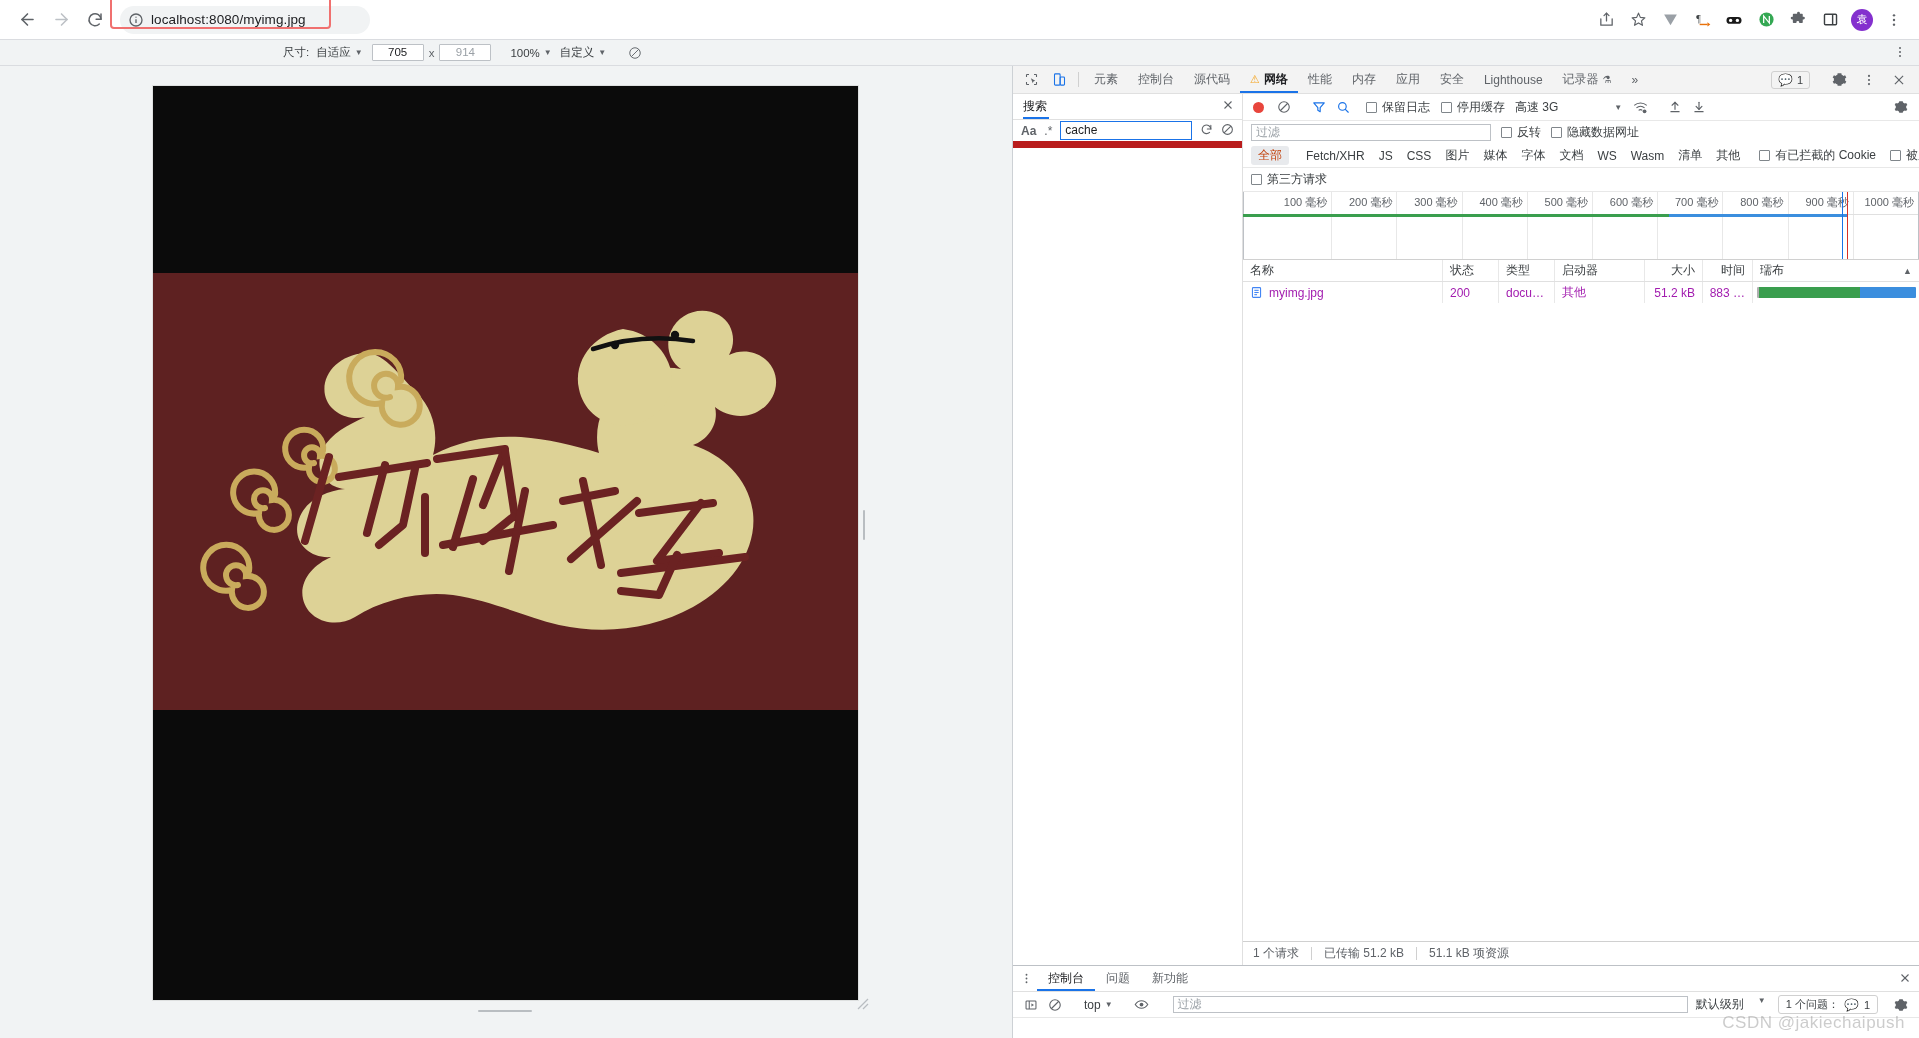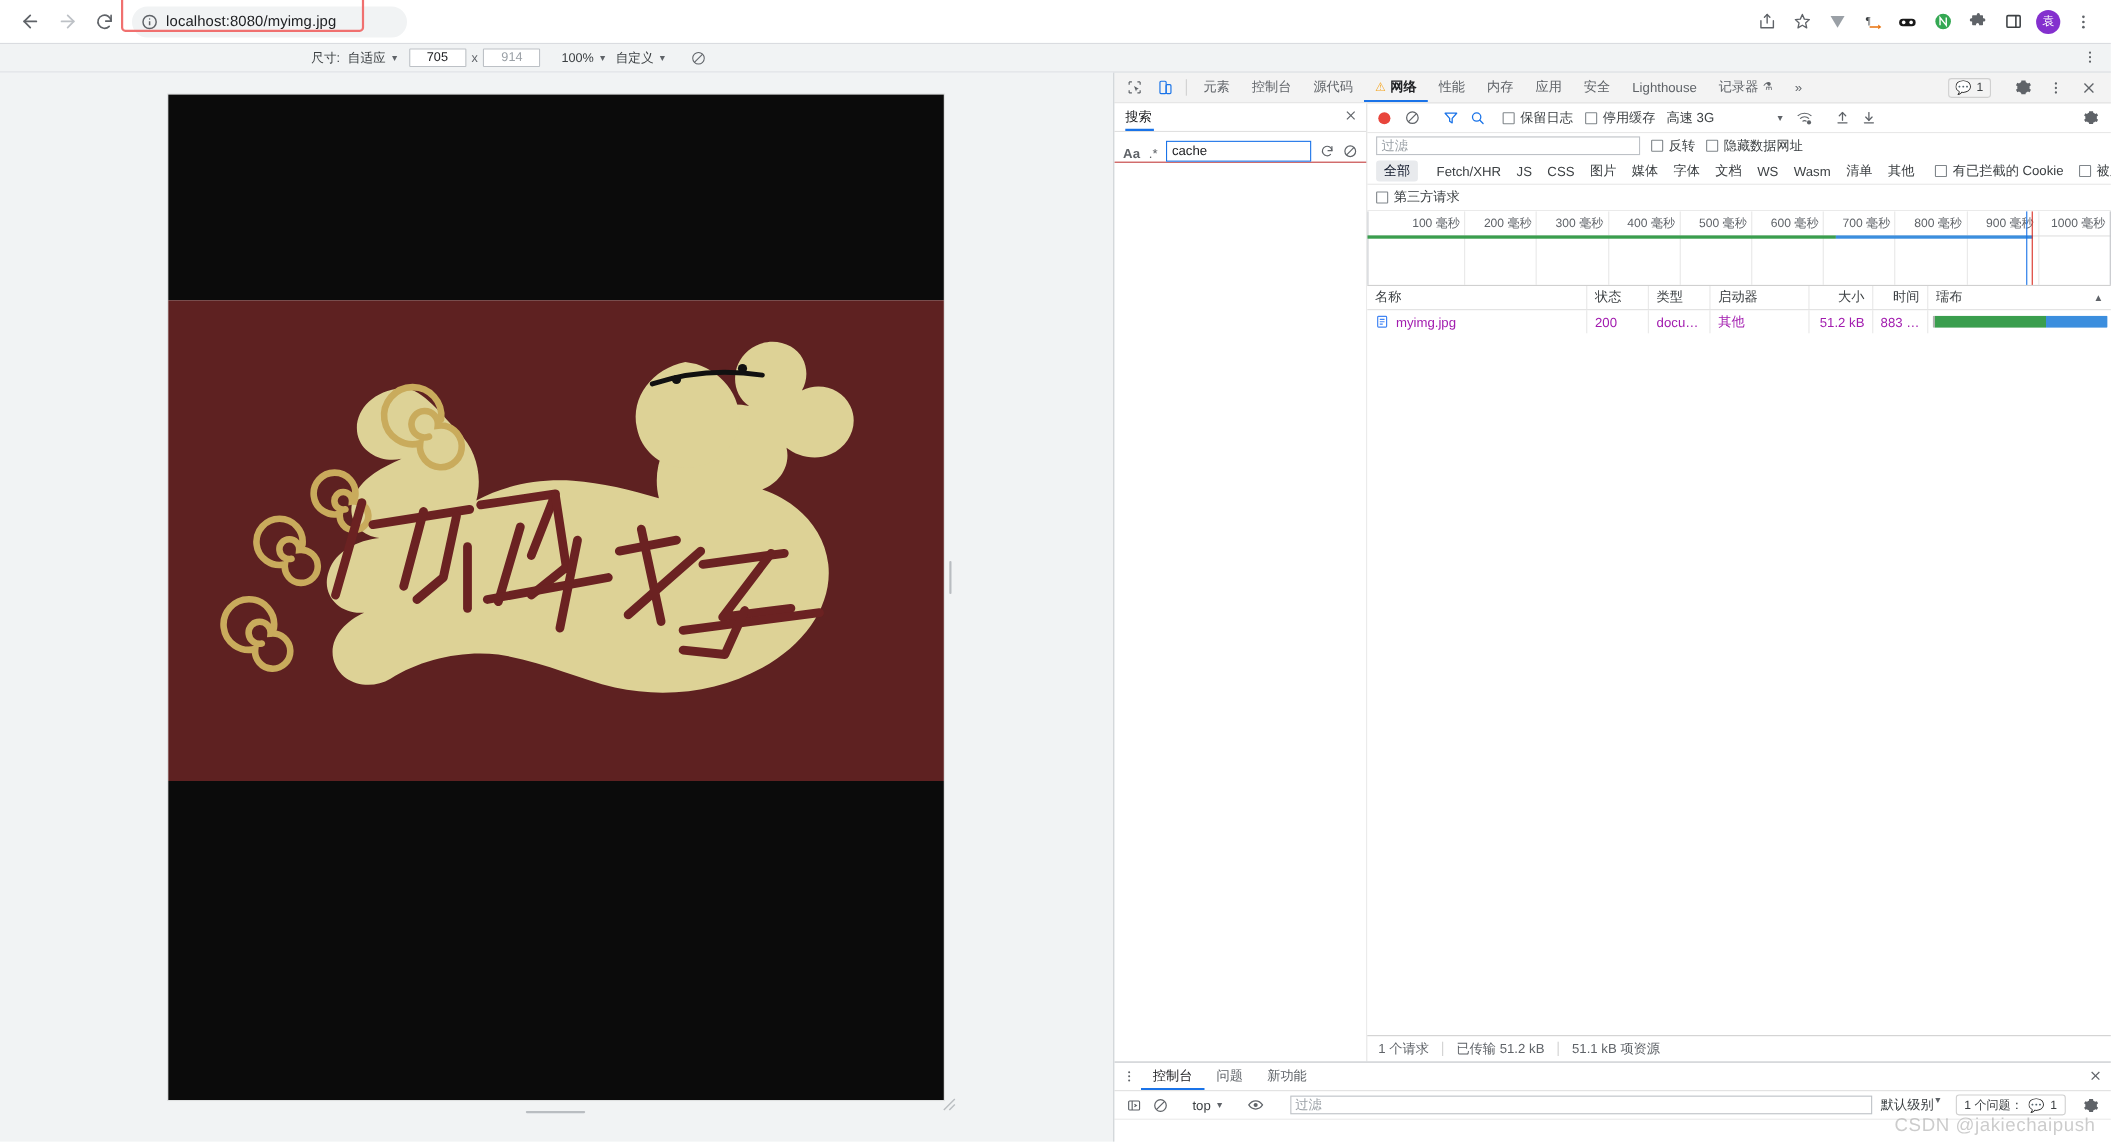--- a/index.html
+++ b/index.html
@@ -219,22 +219,22 @@
   }
   .search-head .title {
     font-size: 12px; color: #202124;
     box-shadow: inset 0 -2px 0 #1a73e8;
     padding: 4px 2px 4px 0;
   }
   .search-head .close {
     position: absolute; right: 8px; color: #5f6368; cursor: pointer; font-size: 13px;
   }
   .search-tools {
-    height: 28px; display: flex; align-items: flex-end; gap: 8px;
-    padding: 0 8px; border-bottom: 1px solid #b91c1c;
+    height: 28px; display: flex; align-items: center; gap: 8px;
+    padding: 0 8px; border-bottom: 7px solid #b91c1c;
   }
   .sbtn { color: #5f6368; cursor: pointer; font-size: 12px; }
   .sbtn.bold { font-weight: bold; font-size: 12px; }
   .search-input {
     flex: 1; height: 19px;
     border: 1px solid #1a73e8; background: #fff;
     font-size: 12px; color: #202124; padding: 0 4px;
     line-height: 17px;
   }
   .search-body { flex: 1; background: #fff; }
@@ -275,21 +275,21 @@
   }
   .net-typebar {
     height: 24px; min-height: 24px;
     display: flex; align-items: center; gap: 0;
     padding: 0 8px; border-bottom: 1px solid #e8e8e8;
   }
   .type-chip {
     font-size: 12px; color: #3c4043; padding: 1px 7px;
     border-radius: 3px; cursor: pointer; white-space: nowrap;
   }
-  .type-chip.active { background: #e8eaed; color: #0f172a; }
+  .type-chip.active { background: #e8eaed; color: #c2410c; }
   .chip-sep { width: 1px; height: 13px; background: #d0d0d0; margin: 0 5px; }
   .typebar-right { margin-left: 12px; display: flex; align-items: center; gap: 14px; }
 
   .thirdparty-row {
     height: 24px; min-height: 24px;
     display: flex; align-items: center; padding: 0 8px;
     border-bottom: 1px solid #e8e8e8;
   }
 
   
@@ -381,21 +381,21 @@
     display: flex; align-items: center; gap: 0;
     padding: 0 6px; border-bottom: 1px solid #e8e8e8;
   }
   .ctx-select { display: flex; align-items: center; gap: 4px; font-size: 12px; color: #3c4043; padding: 0 6px; cursor: pointer; }
   .console-filter {
     flex: 1; height: 17px; min-width: 0;
     border: 1px solid #bdc1c6; background: #fff;
     font-size: 12px; color: #9aa0a6; padding: 0 4px; line-height: 15px;
     margin: 0 8px;
   }
-  .level-select { display: flex; gap: 0; font-size: 12px; color: #3c4043; cursor: pointer; white-space: nowrap; }
+  .level-select { display: flex; gap: 14px; font-size: 12px; color: #3c4043; cursor: pointer; white-space: nowrap; }
   .issues-pill {
     display: flex; align-items: center; gap: 5px;
     border: 1px solid #d0d0d0; border-radius: 3px; padding: 1px 7px;
     font-size: 11px; color: #3c4043; margin-left: 12px; cursor: pointer; white-space: nowrap;
   }
   .console-body { flex: 1; background: #fff; }
 
   
   .watermark {
     position: absolute;

